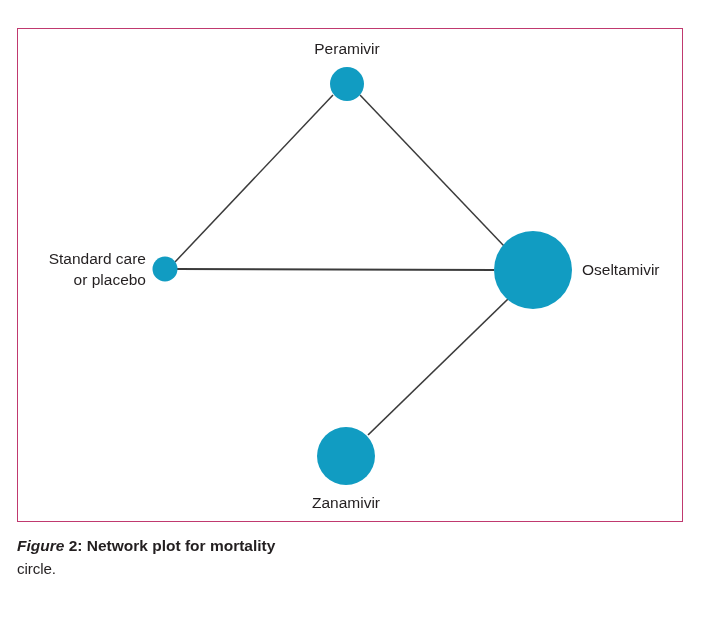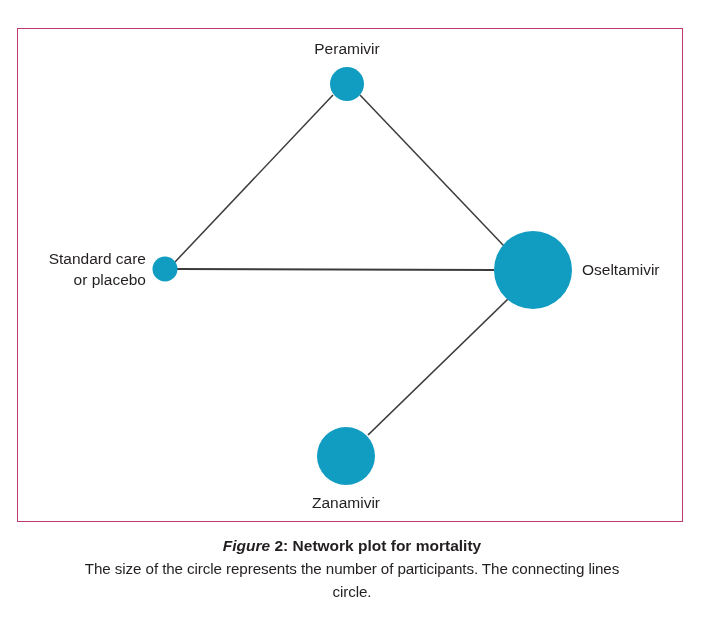--- a/index.html
+++ b/index.html
@@ -58,21 +58,20 @@
     fill: #231f20;
   }
 
   
   #caption {
     position: absolute;
     left: 17px;
     top: 519px;
     width: 670px;
     color: #231f20;
-    text-align: center;
   }
   #caption-title {
     font-size: 15.5px;
     font-weight: bold;
     line-height: 21px;
     margin: 0 0 1px 0;
     white-space: nowrap;
   }
   #caption-title .fig-word {
     font-style: italic;
@@ -116,18 +115,17 @@
         <text class="node-label" x="582" y="259" text-anchor="start">Oseltamivir</text>
         <text class="node-label" x="346" y="492" text-anchor="middle">Zanamivir</text>
       </g>
   </svg>
 
   <div id="caption">
     <p id="caption-title">
       <span class="fig-word">Figure </span><span>2: Network plot for mortality</span>
     </p>
     <p id="caption-body">
-        <span class="cap-line">The size of the circle represents the number of participants. The connecting lines</span>
         <span class="cap-line">circle.</span>
       </p>
   </div>
 
 </div>
 
 </body></html>

